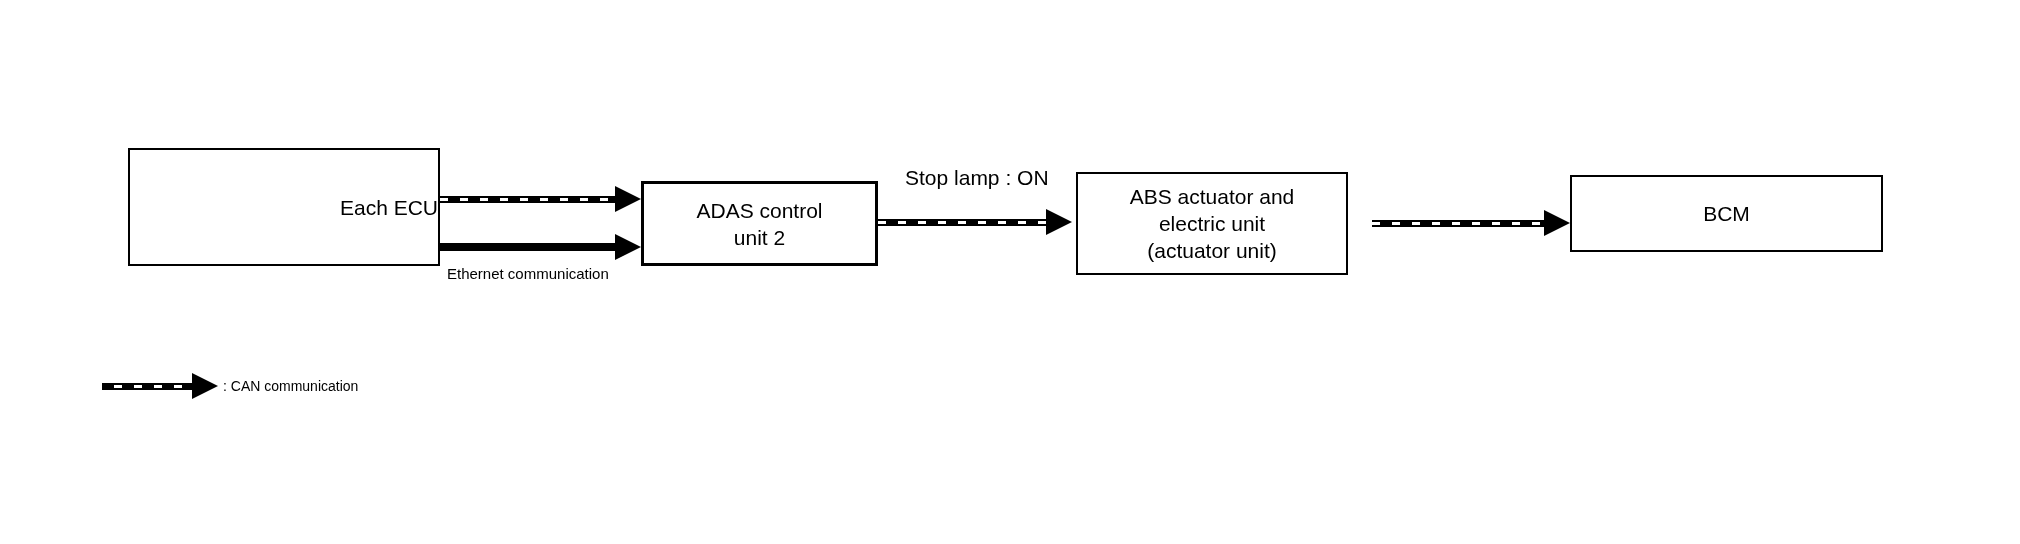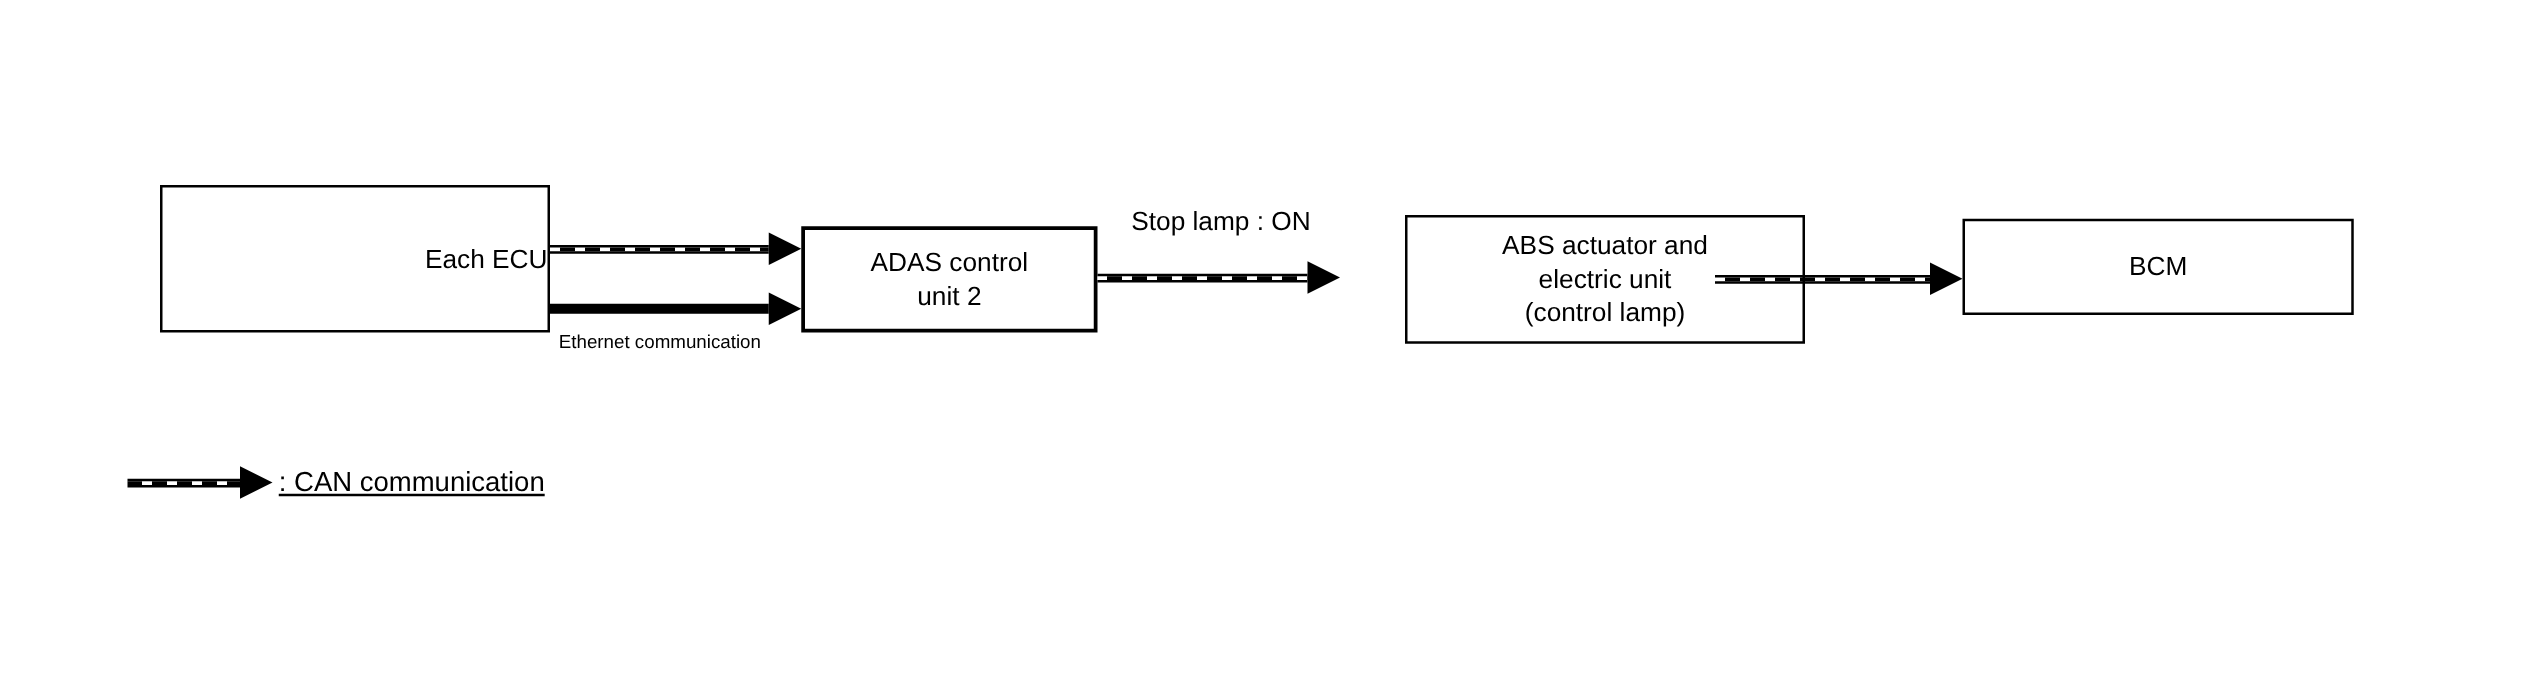--- a/index.html
+++ b/index.html
@@ -23,21 +23,21 @@
     flex-direction: column;
     align-items: center;
     justify-content: center;
     text-align: center;
     font-size: 21px;
     line-height: 27px;
     white-space: nowrap;
   }
   .node-each-ecu { left: 128px; top: 148px; width: 312px; height: 118px; align-items: flex-end; }
   .node-adas     { left: 641px; top: 181px; width: 237px; height:  85px; border-width: 3px; text-align: center; }
-  .node-abs      { left: 1124px; top: 172px; width: 320px; height: 103px; }
+  .node-abs      { left: 1076px; top: 172px; width: 272px; height: 103px; }
   .node-bcm      { left: 1570px; top: 175px; width: 313px; height:  77px; }
   .node-line { display: block; }
 
   
   .arrow {
     position: absolute;
     display: flex;
     align-items: center;
     height: 26px;
   }
@@ -87,44 +87,43 @@
     display: flex;
     align-items: center;
     width: 116px;
     height: 26px;
   }
   .legend .arrow-bar-can {
     background: repeating-linear-gradient(90deg, #000000 0 12px, #ffffff 12px 20px);
   }
   .legend-text {
     margin-left: 5px;
-    font-size: 22px;
+    font-size: 14px;
     line-height: 26px;
     white-space: nowrap;
-    text-decoration: underline;
   }
 </style>
 </head>
 <body>
 
 <div class="canvas">
 
   <div class="node node-each-ecu">
     <span class="node-line">Each ECU</span>
   </div>
 
   <div class="node node-adas">
     <span class="node-line">ADAS control</span>
     <span class="node-line">unit 2</span>
   </div>
 
   <div class="node node-abs">
     <span class="node-line">ABS actuator and</span>
     <span class="node-line">electric unit</span>
-    <span class="node-line">(control lamp)</span>
+    <span class="node-line">(actuator unit)</span>
   </div>
 
   <div class="node node-bcm">
     <span class="node-line">BCM</span>
   </div>
 
   <div class="arrow arrow-can-1">
     <div class="arrow-bar-can"></div>
     <div class="arrow-head"></div>
   </div>

